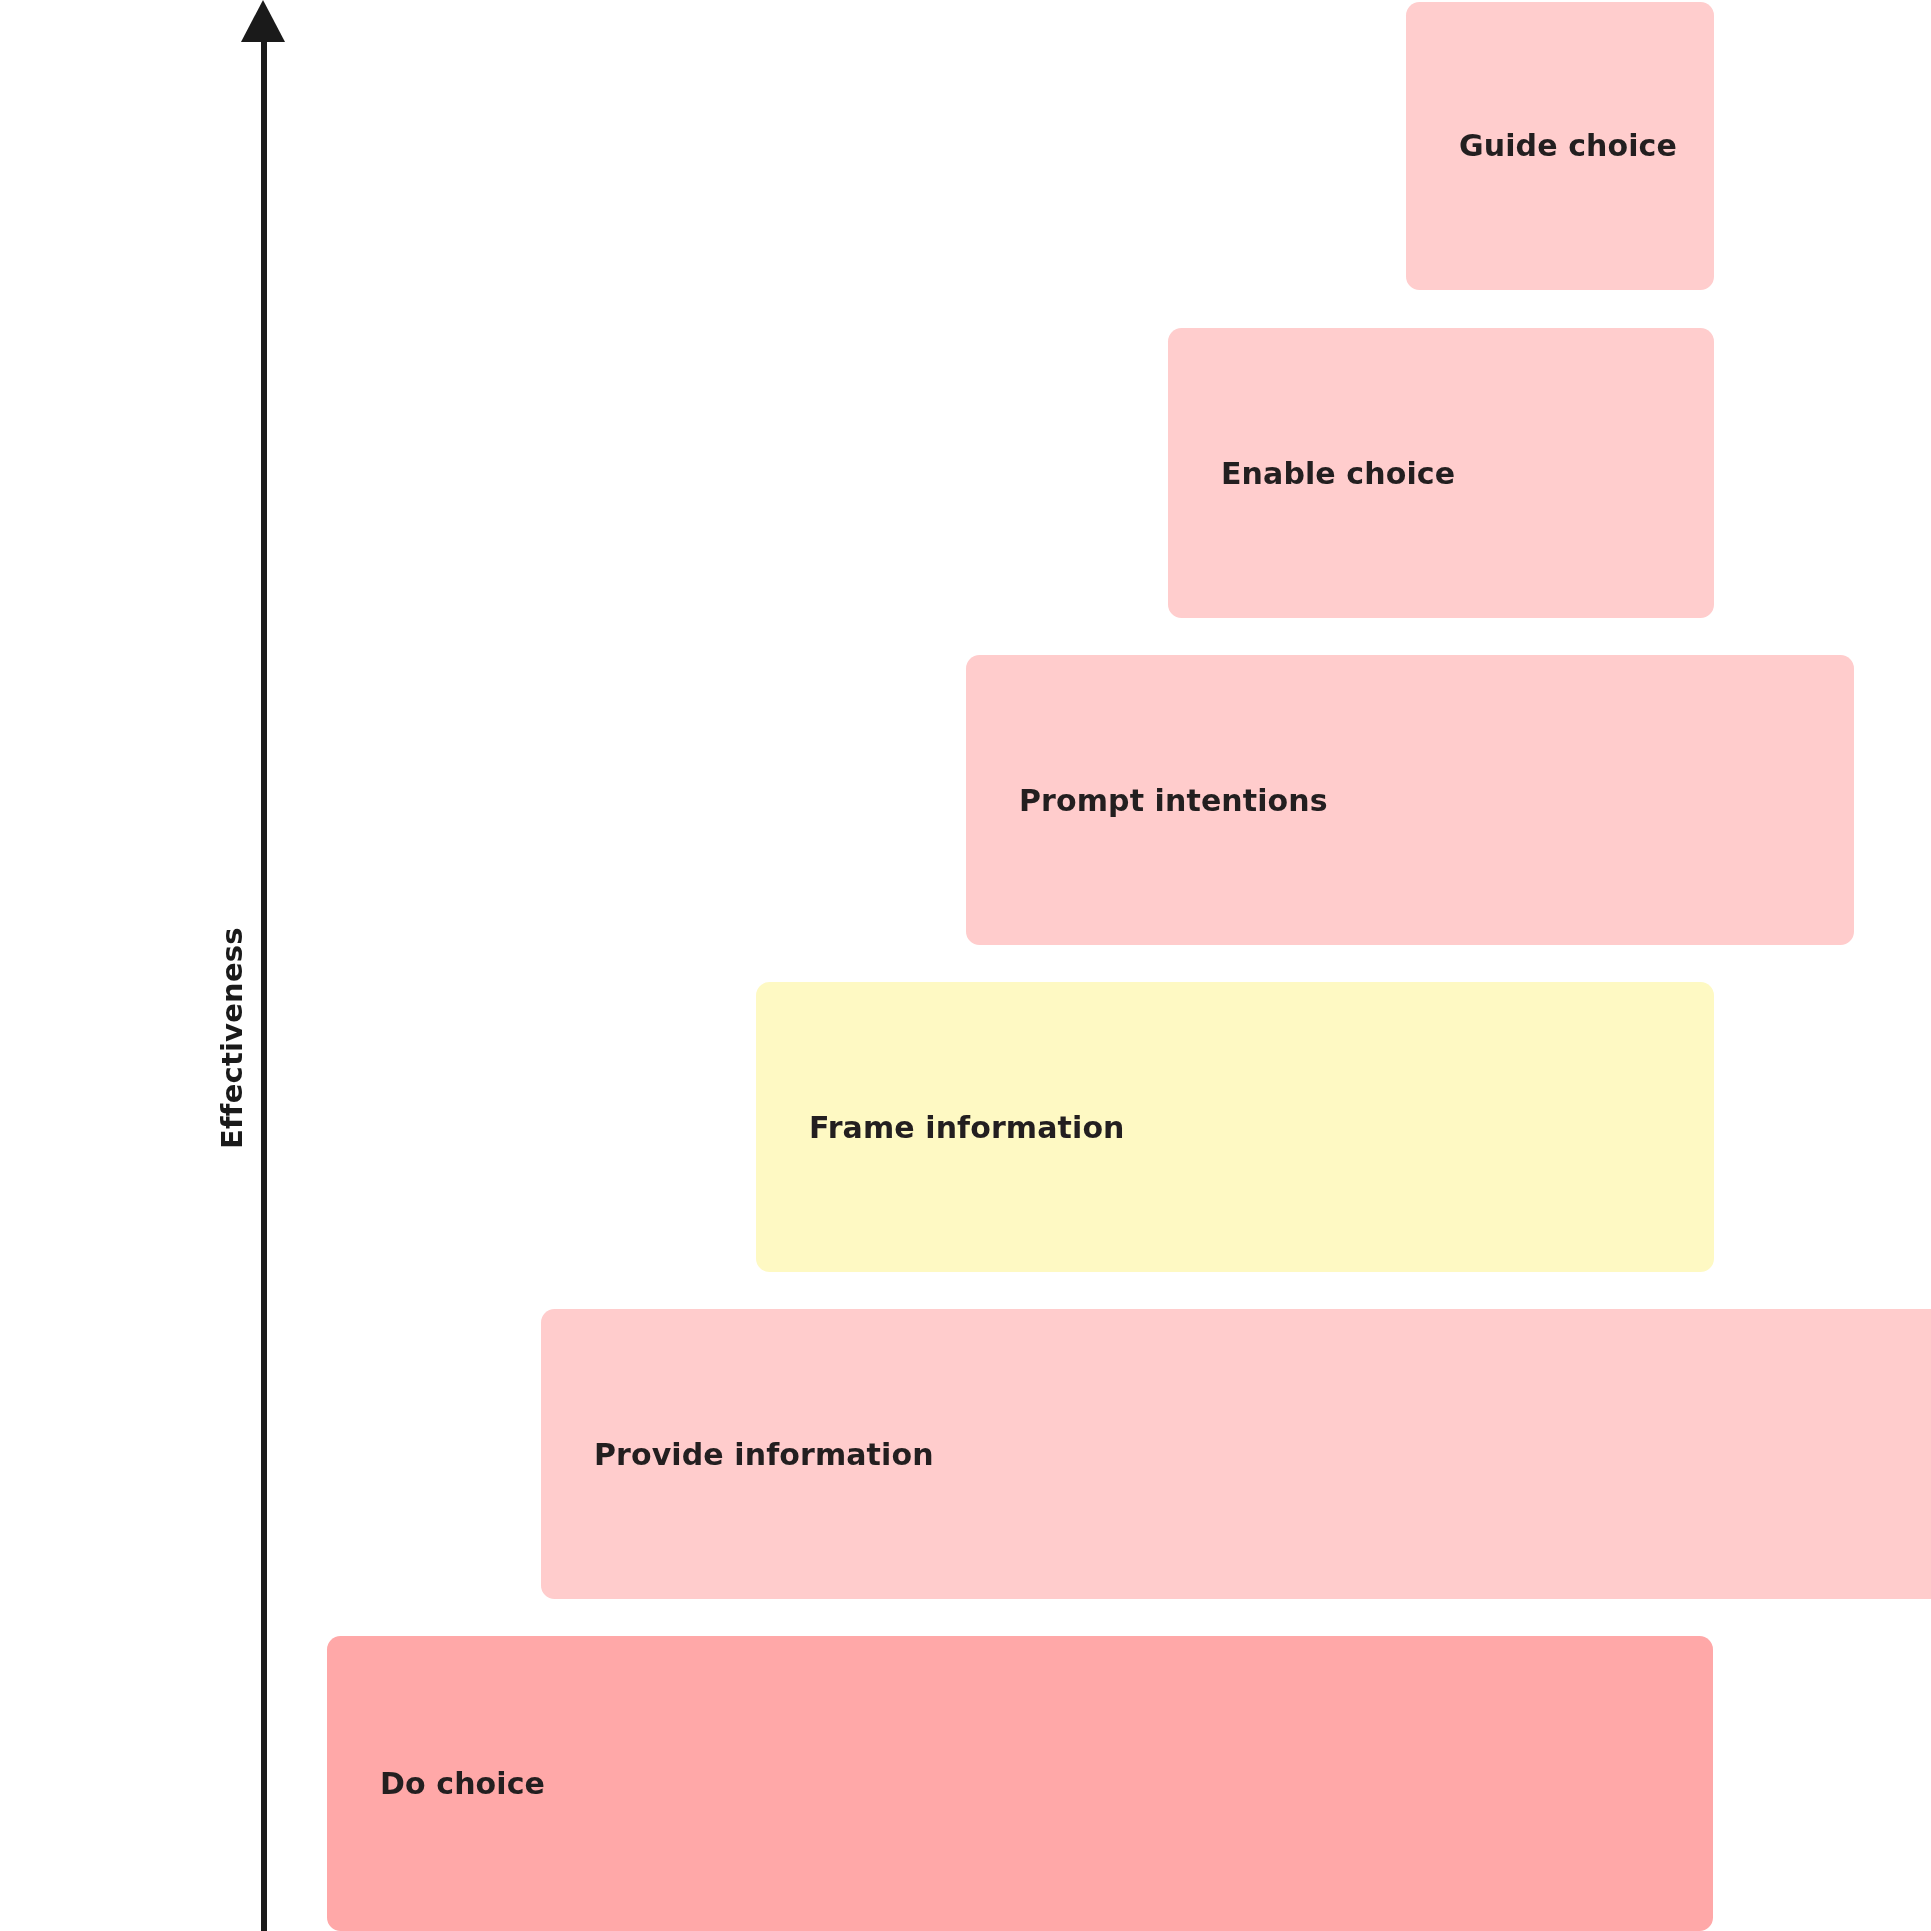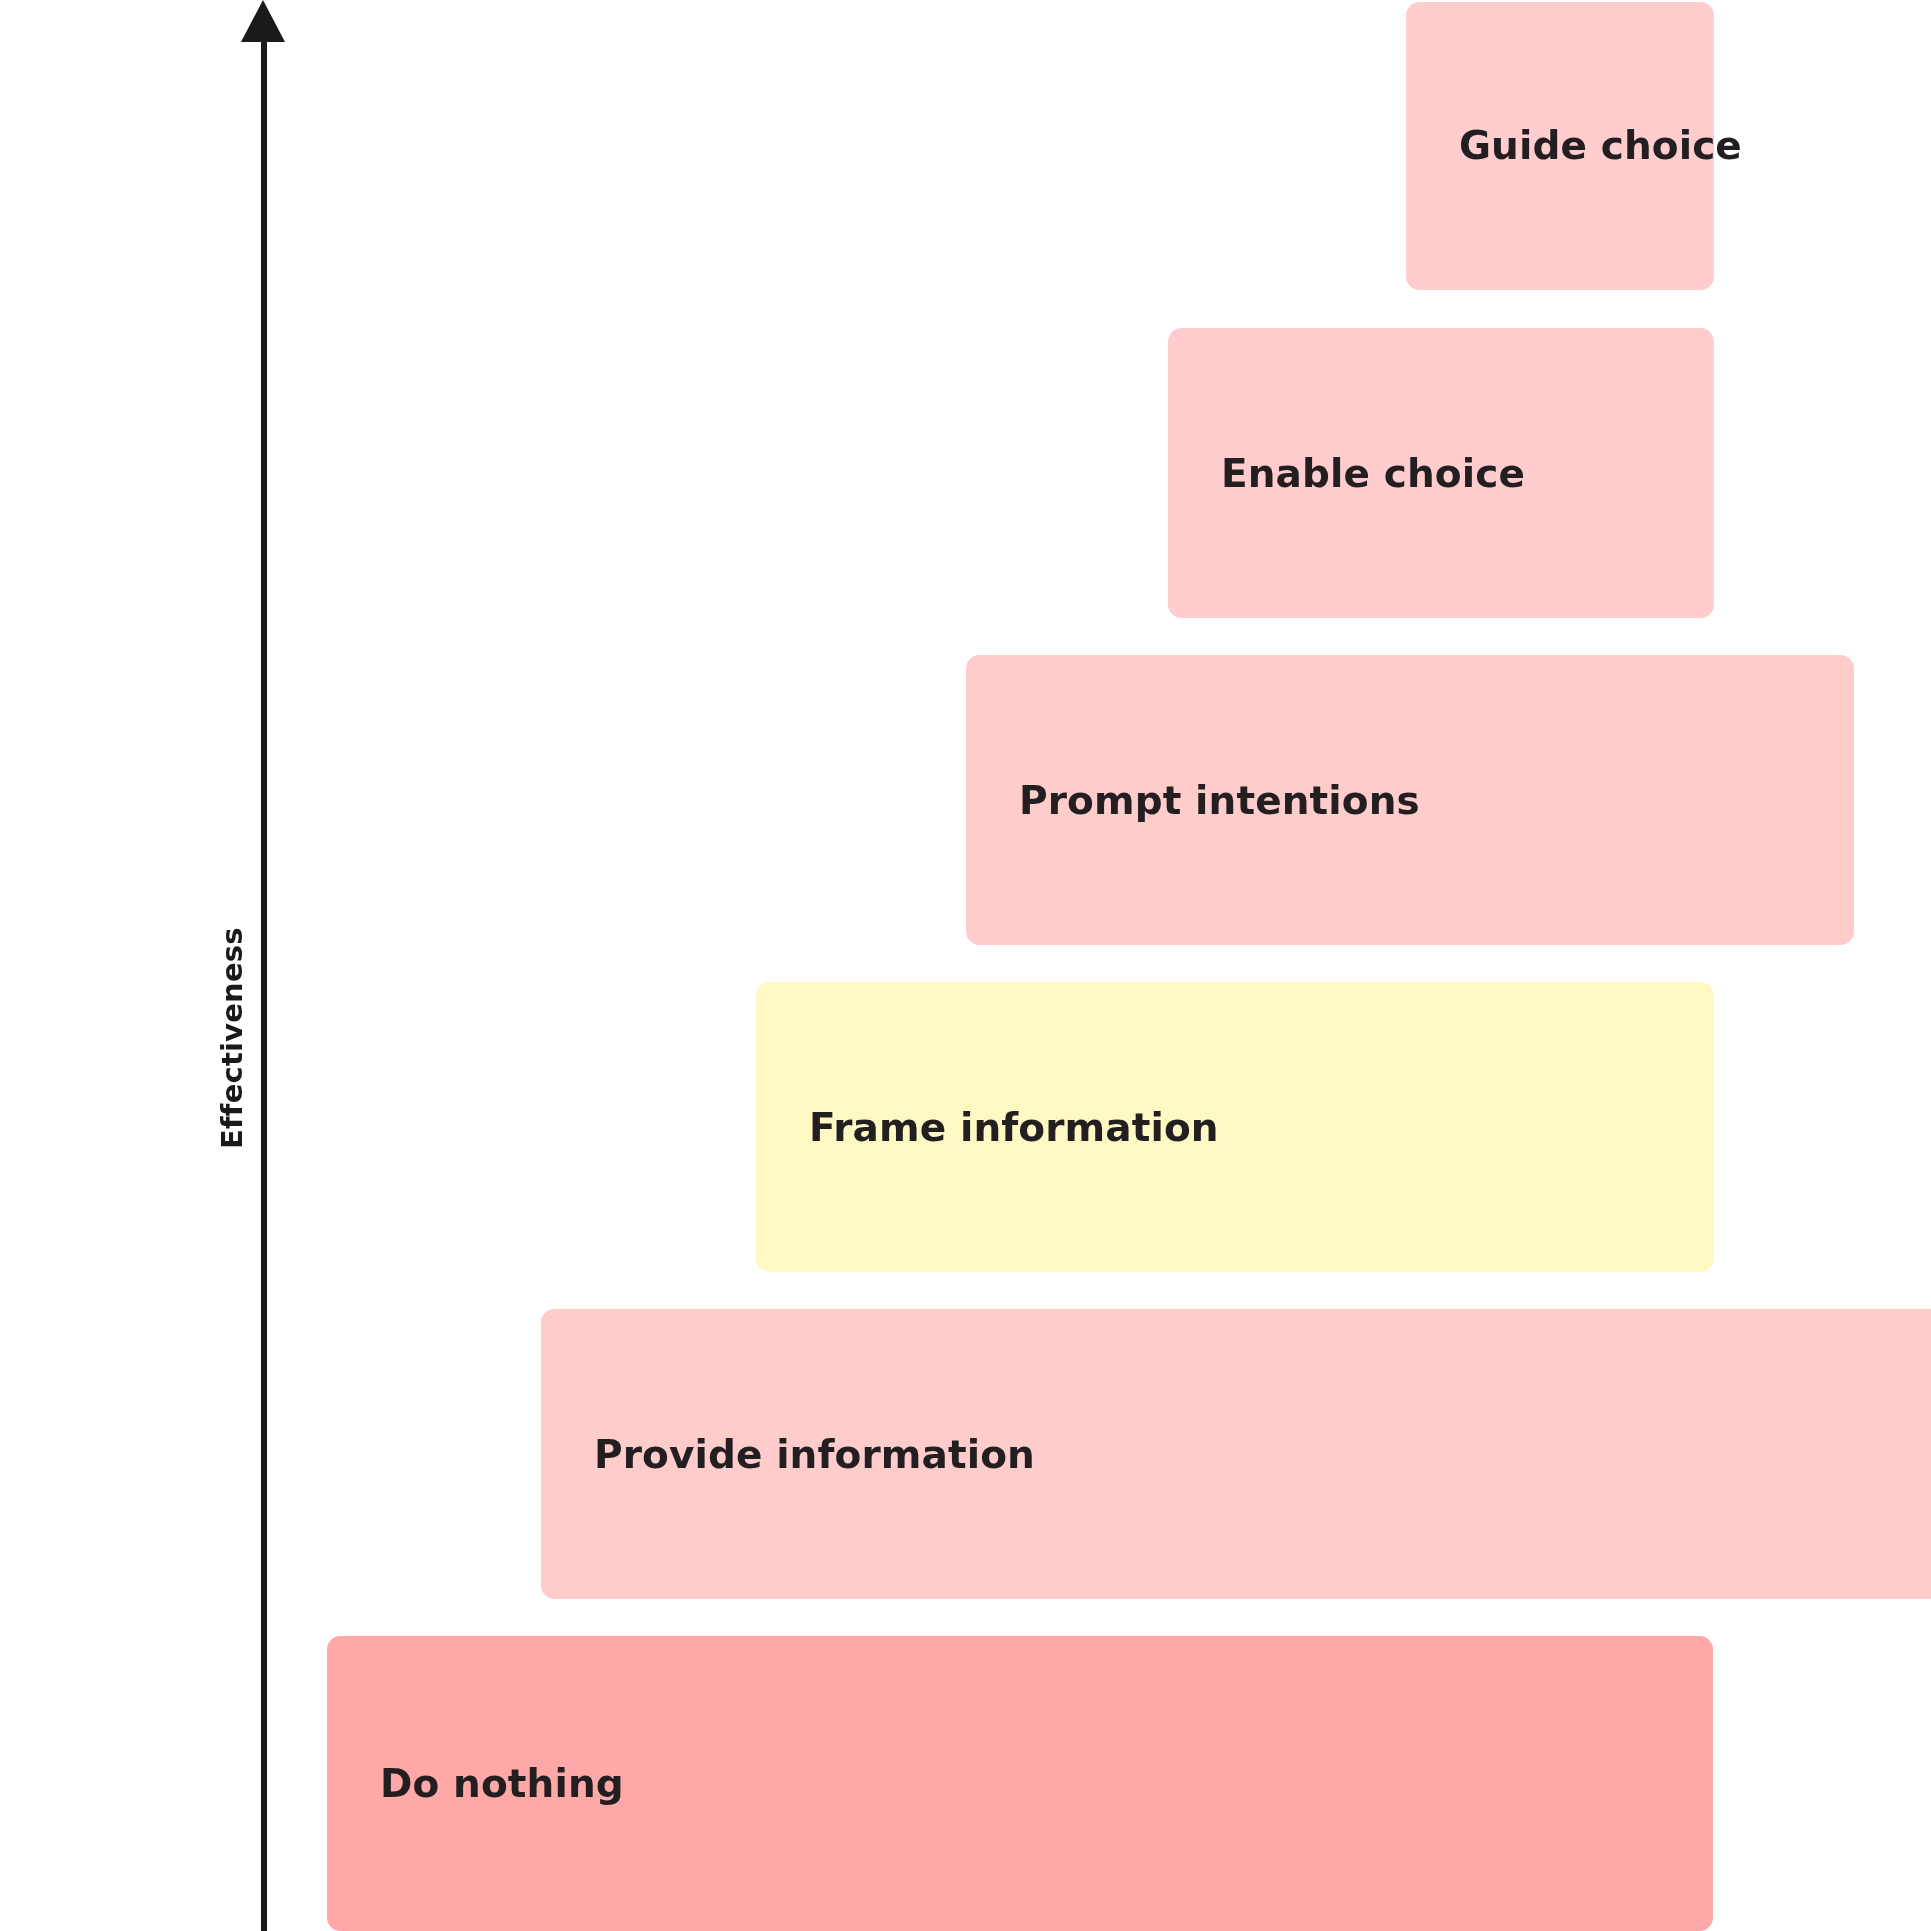--- a/index.html
+++ b/index.html
@@ -59,21 +59,21 @@
   
   .bar {
     position: absolute;
     border-radius: 13.5px;
     box-sizing: border-box;
     display: flex;
     align-items: center;
     padding-left: 53px;
   }
   .bar-label {
-    font-size: 39px;
+    font-size: 30px;
     font-weight: bold;
     color: #231f20;
     white-space: nowrap;
     letter-spacing: 0.1px;
   }
 </style>
 </head>
 <body>
 
 <div id="stage">
@@ -96,17 +96,17 @@
 
   <div class="bar" style="left: 756px; top: 982px; width: 958px; height: 290px; background: #fef9c3;">
     <span class="bar-label">Frame information</span>
   </div>
 
   <div class="bar" style="left: 541px; top: 1309px; width: 1404px; height: 290px; background: rgb(255, 204, 204);">
     <span class="bar-label">Provide information</span>
   </div>
 
   <div class="bar" style="left: 327px; top: 1636px; width: 1386px; height: 295px; background: rgb(255, 168, 168);">
-    <span class="bar-label">Do nothing</span>
+    <span class="bar-label">Do choice</span>
   </div>
 
 </div>
 
 
 </body></html>

